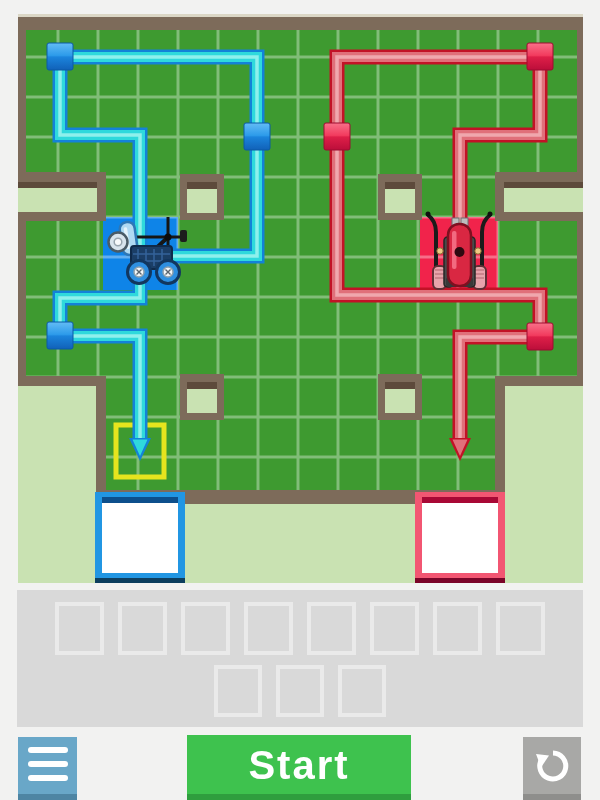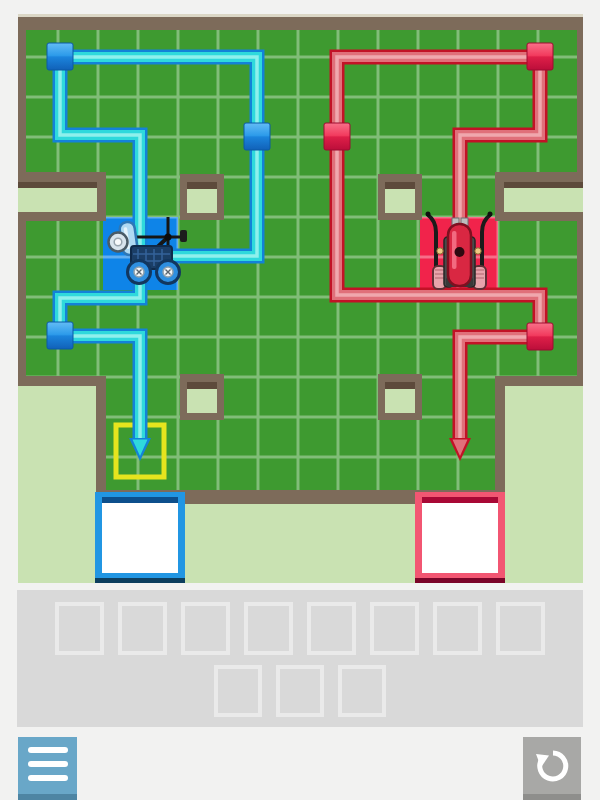--- a/index.html
+++ b/index.html
@@ -244,20 +244,21 @@
         <div class="slot"></div>
       </div>
   </div>
 
   <button class="menu-btn">
     <span style="display:contents">
       <span class="menu-bar"></span><span class="menu-bar"></span><span class="menu-bar"></span>
     </span>
   </button>
 
+  <button class="start-btn">Start</button>
 
   <button class="reset-btn">
     <span style="display:flex">
       <svg width="36" height="36" viewBox="0 0 36 36">
         <path d="M19 5 A13 13 0 1 1 7.5 11.5" fill="none" stroke="#FFFFFF" stroke-width="5"></path>
         <polygon points="2,6 15,7.5 7,19.5" fill="#FFFFFF"></polygon>
       </svg>
     </span>
   </button>
 

